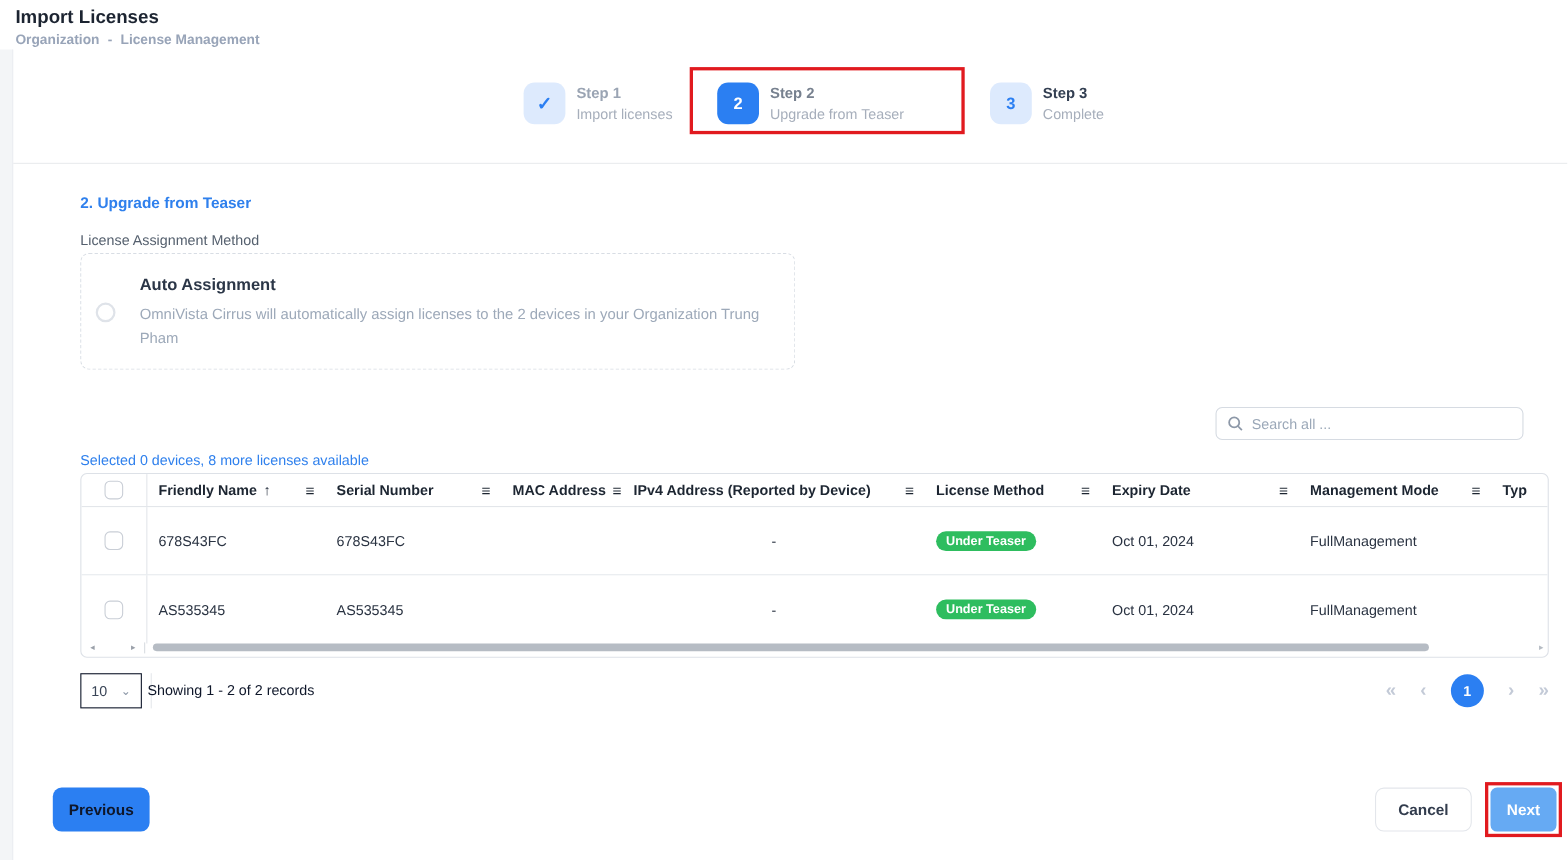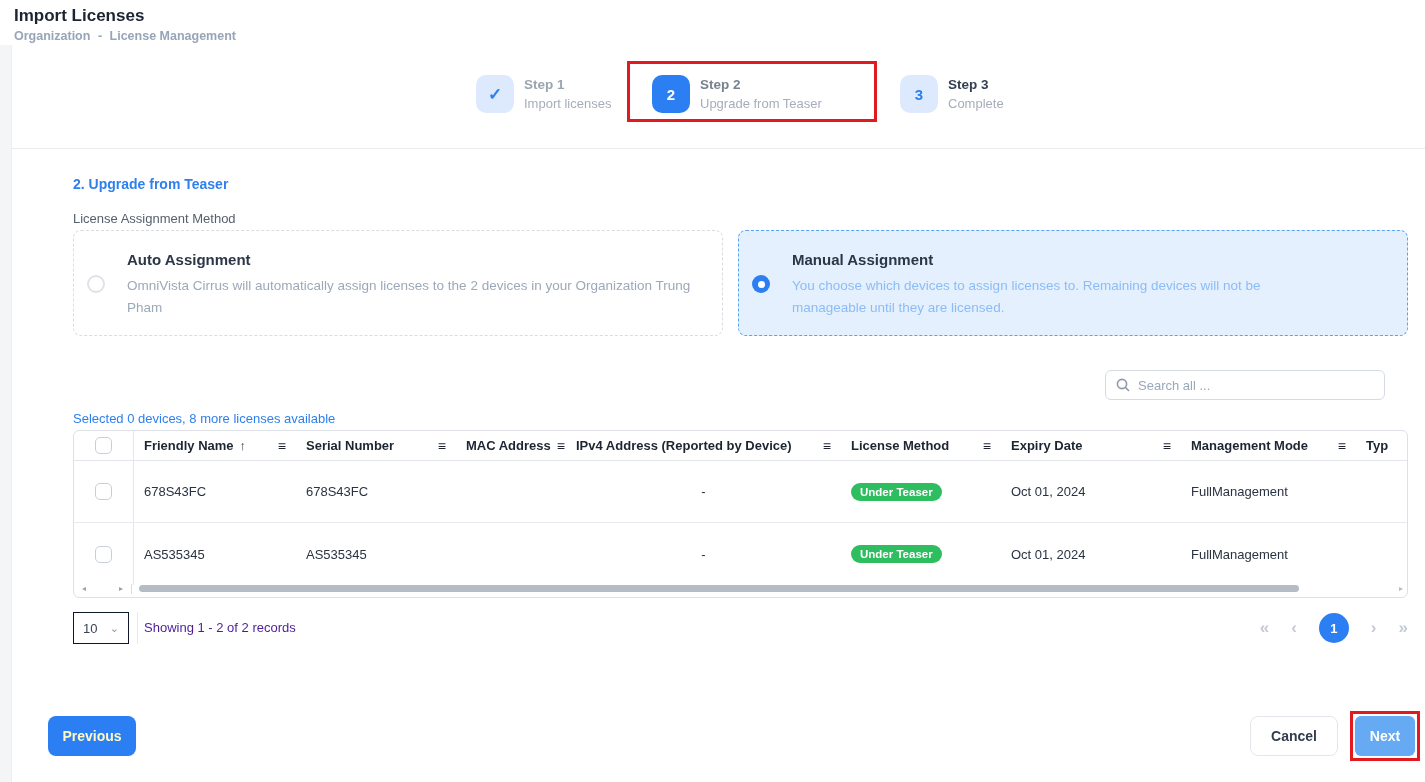--- a/index.html
+++ b/index.html
@@ -77,29 +77,29 @@
   .scroll-zone { position:absolute; left:0; bottom:2px; width:100%; height:13px; display:flex; align-items:center; }
   .mini-arrows { width:58px; display:flex; justify-content:space-between; padding:0 8px; color:#9aa0a9; font-size:8px; border-right:1px solid #d9dde2; height:10px; align-items:center; }
   .scroll-thumb { margin-left:7px; width:1160px; height:7px; border-radius:4px; background:#b6bcc4; }
   .corner-arrow { margin-left:auto; margin-right:4px; color:#b6bcc4; font-size:8px; }
 
   
   .page-size { left:73px; top:612px; width:56px; height:32px; border:1px solid #0f172a; border-radius:0;
     display:flex; align-items:center; justify-content:space-between; padding:0 9px; font-size:13px; color:#3a4557; background:#fff; }
   .page-size .chev { color:#8d98a8; font-size:11px; }
   .pager-sep { left:137px; top:612px; width:1px; height:32px; background:#e5e8ec; }
-  .records { left:144px; top:620px; font-size:13px; color:#4c1d95;text-align:center; }
+  .records { left:134px; top:620px; font-size:13px; color:#0f172a;text-align:center; }
   .pagination { left:1178px; top:612px; width:230px; height:32px; display:flex; align-items:center; justify-content:flex-end; gap:22px; }
   .pg-nav { color:#c3cad7; font-size:17px; font-weight:700; cursor:default; }
   .pg-current { width:30px; height:30px; border-radius:50%; background:#2b7ff2; color:#fff; font-size:13px; font-weight:700;
     display:flex; align-items:center; justify-content:center; }
 
   
   .btn { height:40px; border-radius:8px; font-size:14px; font-weight:700; display:flex; align-items:center; justify-content:center; cursor:default; }
-  .btn-previous { left:48px; top:716px; width:88px; background:#2b7ff2; color:#fef9c3; }
+  .btn-previous { left:48px; top:716px; width:88px; background:#2b7ff2; color:#0f172a; }
   .btn-cancel { left:1250px; top:716px; width:88px; background:#fff; border:1px solid #e3e6eb; color:#323c4d; }
   .btn-next { left:1355px; top:716px; width:60px; background:#66aaf3; color:#fff; border-radius:6px; }
   .next-annotation { left:1350px; top:711px; width:70px; height:50px; }
 </style>
 </head>
 <body>
 
 <div id="page">
 
   <div class="abs page-title">Import Licenses</div>
@@ -139,25 +139,20 @@
 
   <div class="abs section-title">2. Upgrade from Teaser</div>
   <div class="abs assign-label">License Assignment Method</div>
 
   <div class="abs opt-card card-auto">
     <div class="radio radio-off"></div>
     <div class="opt-title">Auto Assignment</div>
     <div class="opt-desc desc-auto">OmniVista Cirrus will automatically assign licenses to the 2 devices in your Organization Trung Pham</div>
   </div>
 
-  <div class="abs opt-card card-manual">
-    <div class="radio radio-on"></div>
-    <div class="opt-title">Manual Assignment</div>
-    <div class="opt-desc desc-manual">You choose which devices to assign licenses to. Remaining devices will not be manageable until they are licensed.</div>
-  </div>
 
   <div class="abs search-box">
     <svg width="14" height="14" viewBox="0 0 14 14">
       <circle cx="6" cy="6" r="4.6" fill="none" stroke="#8d98a8" stroke-width="1.6"></circle>
       <line x1="9.5" y1="9.5" x2="13" y2="13" stroke="#8d98a8" stroke-width="1.6"></line>
     </svg>
     <input type="text" placeholder="Search all ..." style="">
   </div>
 
   <div class="abs selection-link">Selected 0 devices, 8 more licenses available</div>

